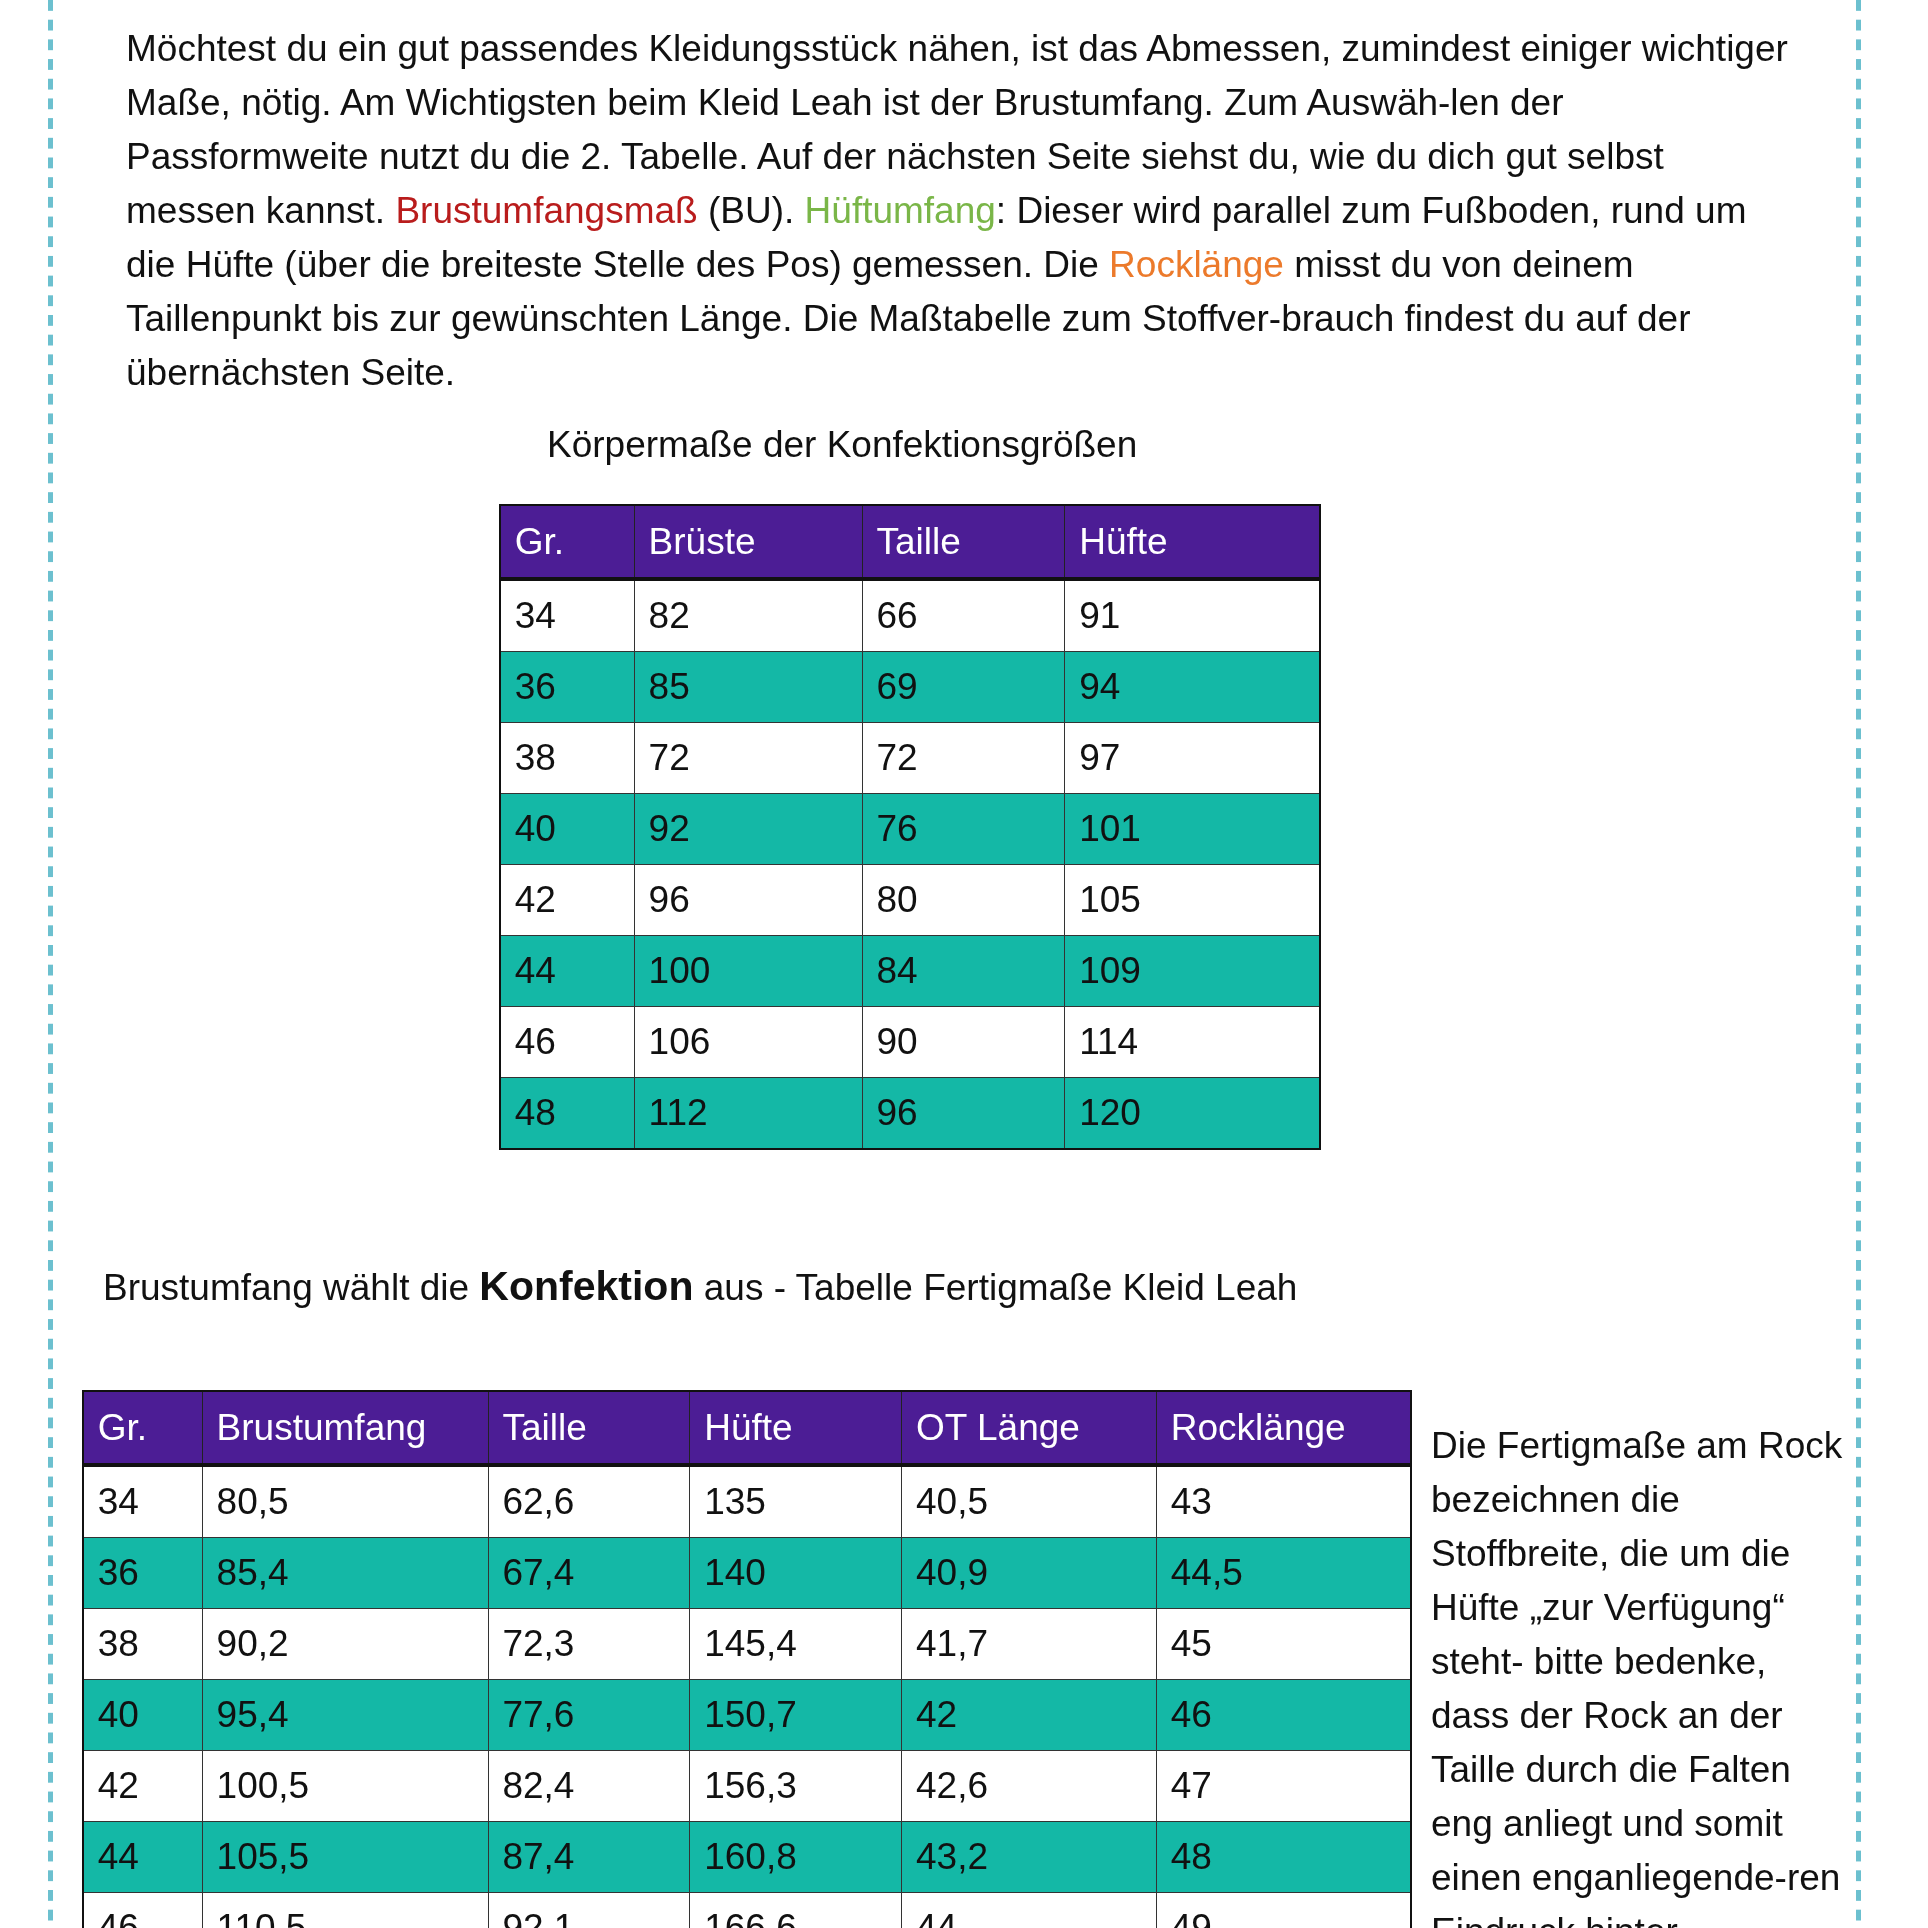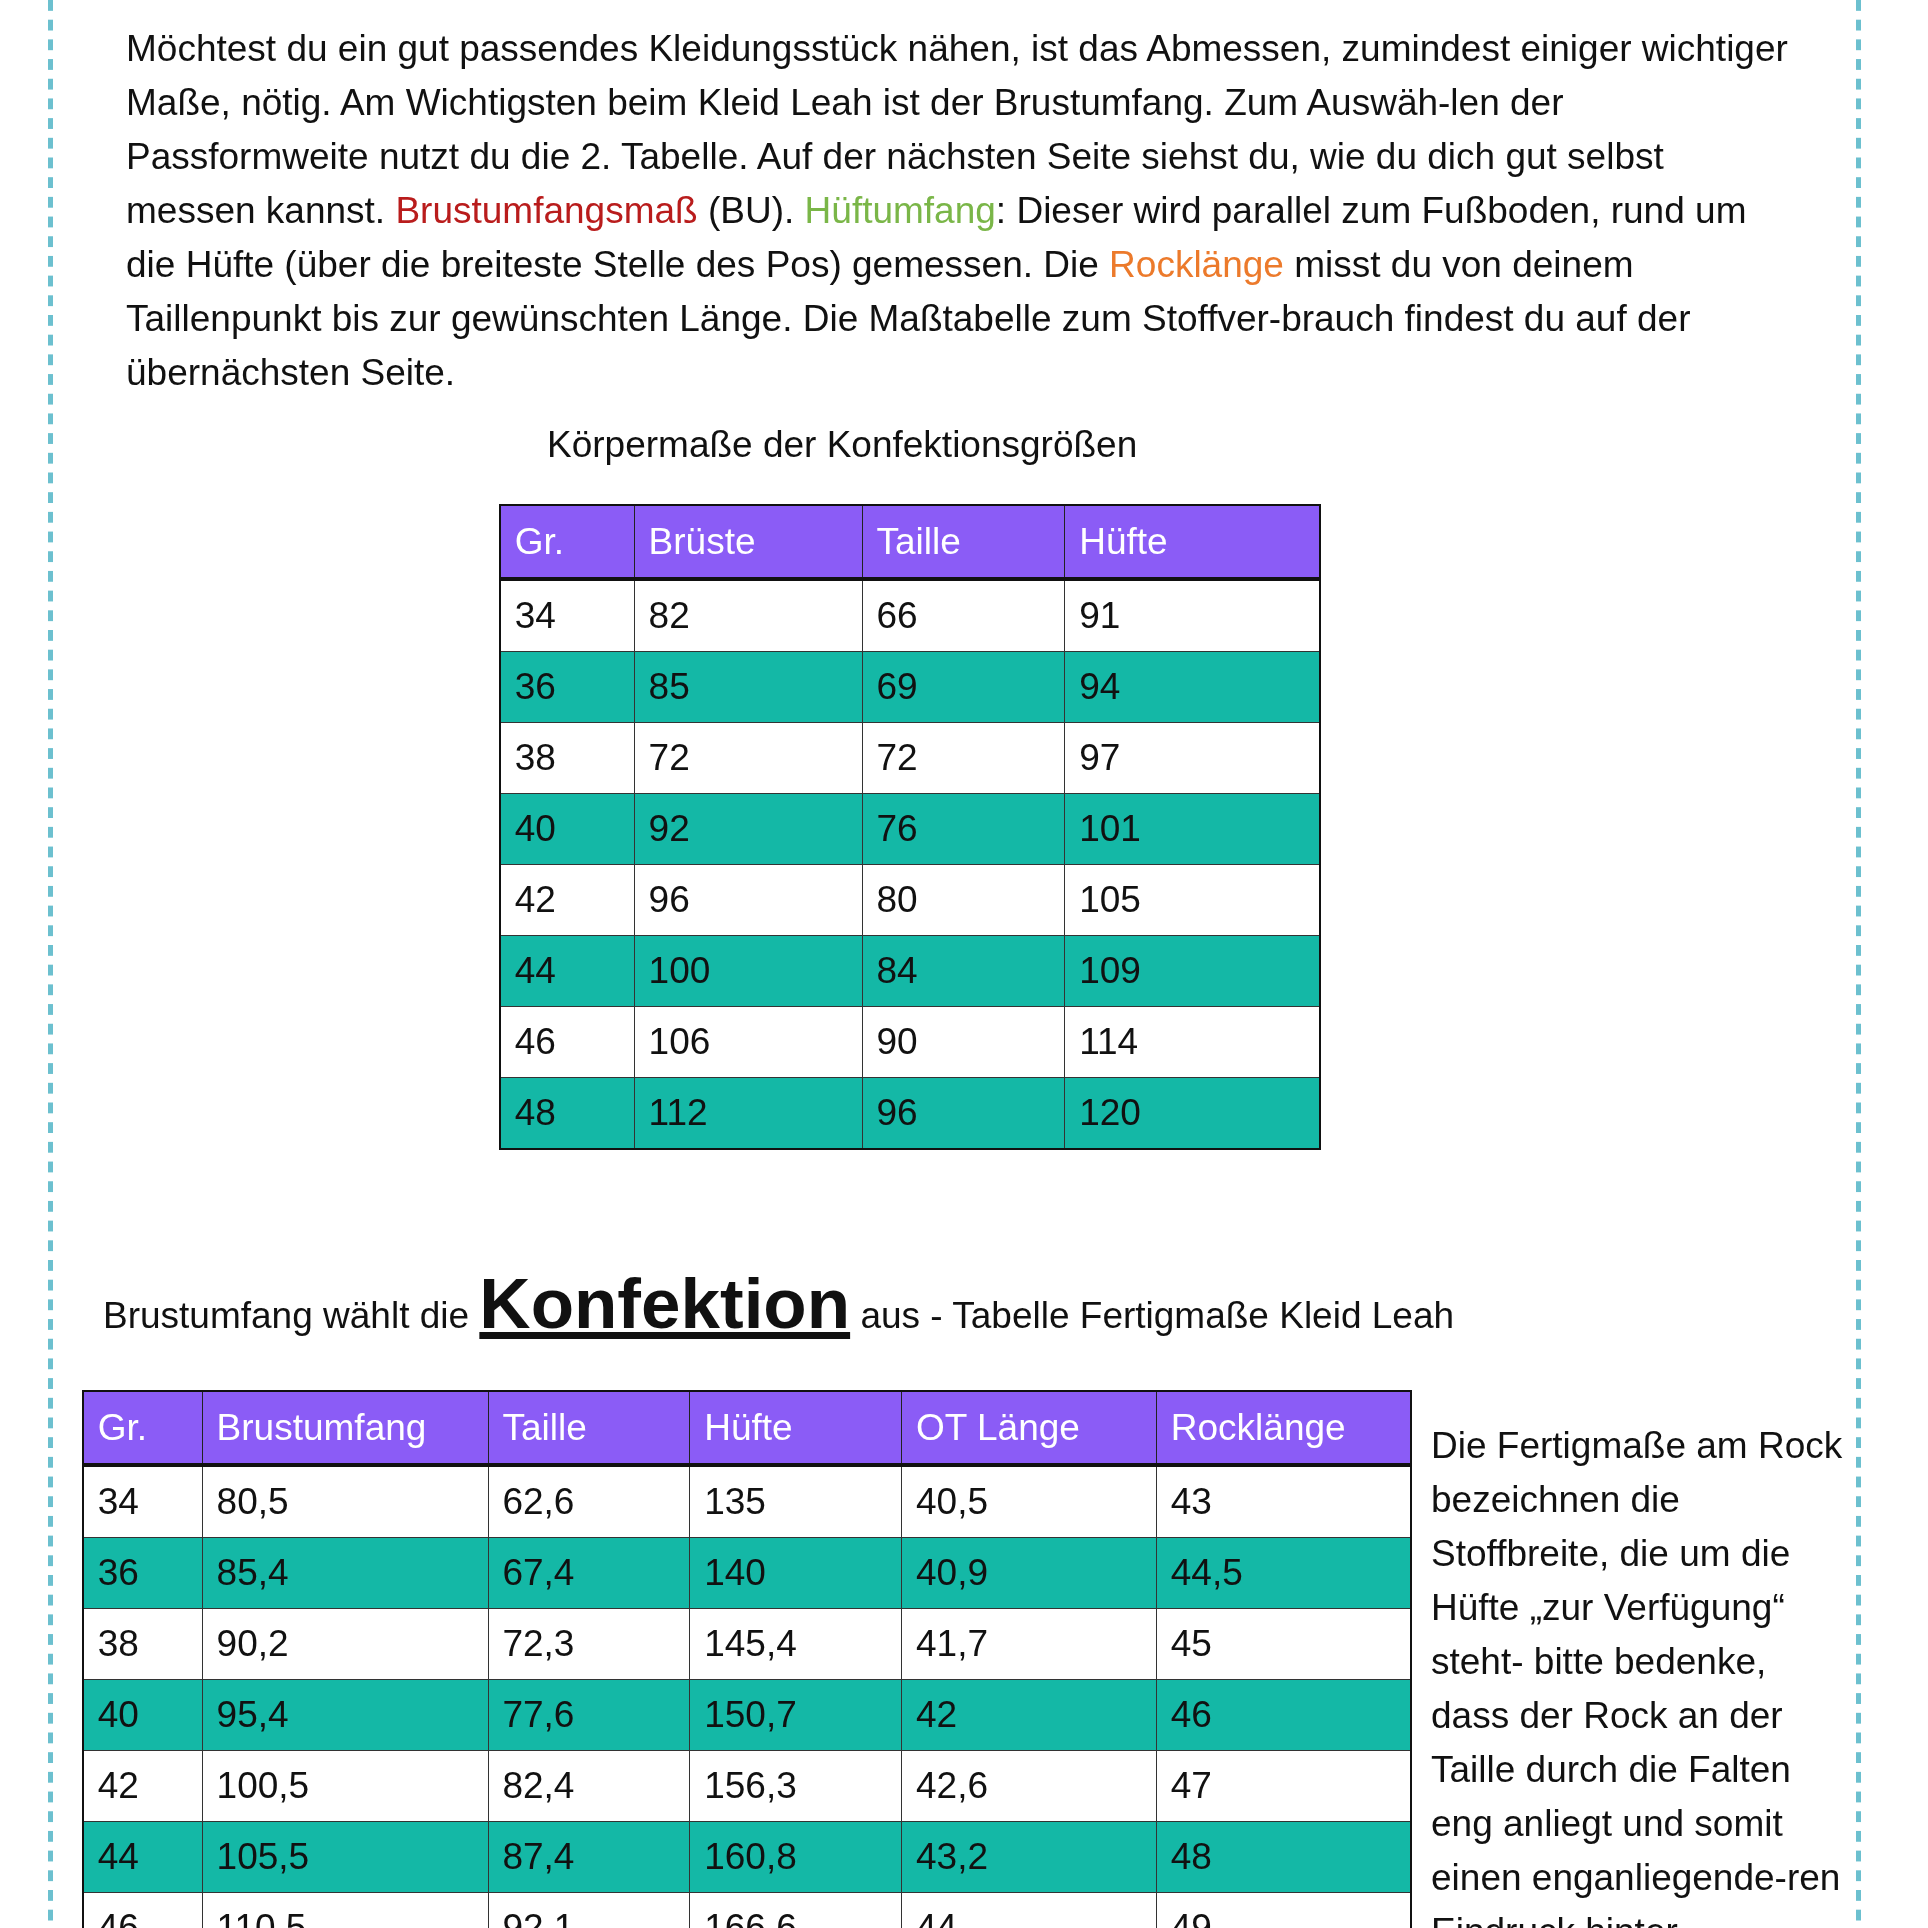--- a/index.html
+++ b/index.html
@@ -10,29 +10,29 @@
          background-size:4.9px 19.7px; }
   .dash-left { left:48px; }
   .dash-right { left:1856px; }
   .intro { position:absolute; left:126px; top:21.7px; width:1675px;
            font-size:37px; line-height:54px; margin:0; }
   .intro span.red { color:#b91c1c; }
   .intro span.green { color:#7ab648; }
   .intro span.orange { color:#ec7a2b; }
   .t1-title { position:absolute; left:499px; top:424px; font-size:37px;margin-left:48px; }
   table { border-collapse:collapse; position:absolute; }
-  th { background:#8b5cf6; color:#ffffff; font-weight:normal; text-align:left;
+  th { background:#4c1d95; color:#ffffff; font-weight:normal; text-align:left;
        padding:0 0 0 13.8px; height:71px; font-size:37px;
        border:1.5px solid #222; border-bottom:4.9px solid #111; }
   td { padding:0 0 0 13.8px; height:70px; font-size:37px; border:1.5px solid #333; color:#111; }
   tr.alt td { background:#14b8a6; }
   table.t1 { left:499px; top:504px; border:2.5px solid #111; }
   table.t2 { left:82px; top:1390px; border:2.5px solid #111; }
   .t2-heading { position:absolute; left:103px; top:1263px; font-size:37px; white-space:nowrap; }
-  .t2-heading .big { font-size:71px; font-weight:bold;text-decoration:underline; }
+  .t2-heading .big { font-size:41px; font-weight:bold; }
   .side-note { position:absolute; left:1431px; top:1419px; width:414px;
                font-size:37px; line-height:54px; margin:0; }
 </style>
 </head>
 <body>
 
 <div class="dash-left"></div>
 <div class="dash-right"></div>
 
 <p class="intro"><span>Möchtest du ein gut passendes Kleidungsstück nähen, ist das Abmessen, zumindest einiger wichtiger Maße, nötig. Am Wichtigsten beim Kleid Leah ist der Brustumfang. Zum Auswäh-len der Passformweite nutzt du die 2. Tabelle. Auf der nächsten Seite siehst du, wie du dich gut selbst messen kannst. </span><span class="red">Brustumfangsmaß</span><span> (BU). </span><span class="green">Hüftumfang</span><span>: Dieser wird parallel zum Fußboden, rund um die Hüfte (über die breiteste Stelle des Pos) gemessen. Die </span><span class="orange">Rocklänge</span><span> misst du von deinem Taillenpunkt bis zur gewünschten Länge. Die Maßtabelle zum Stoffver-brauch findest du auf der übernächsten Seite.</span></p>

